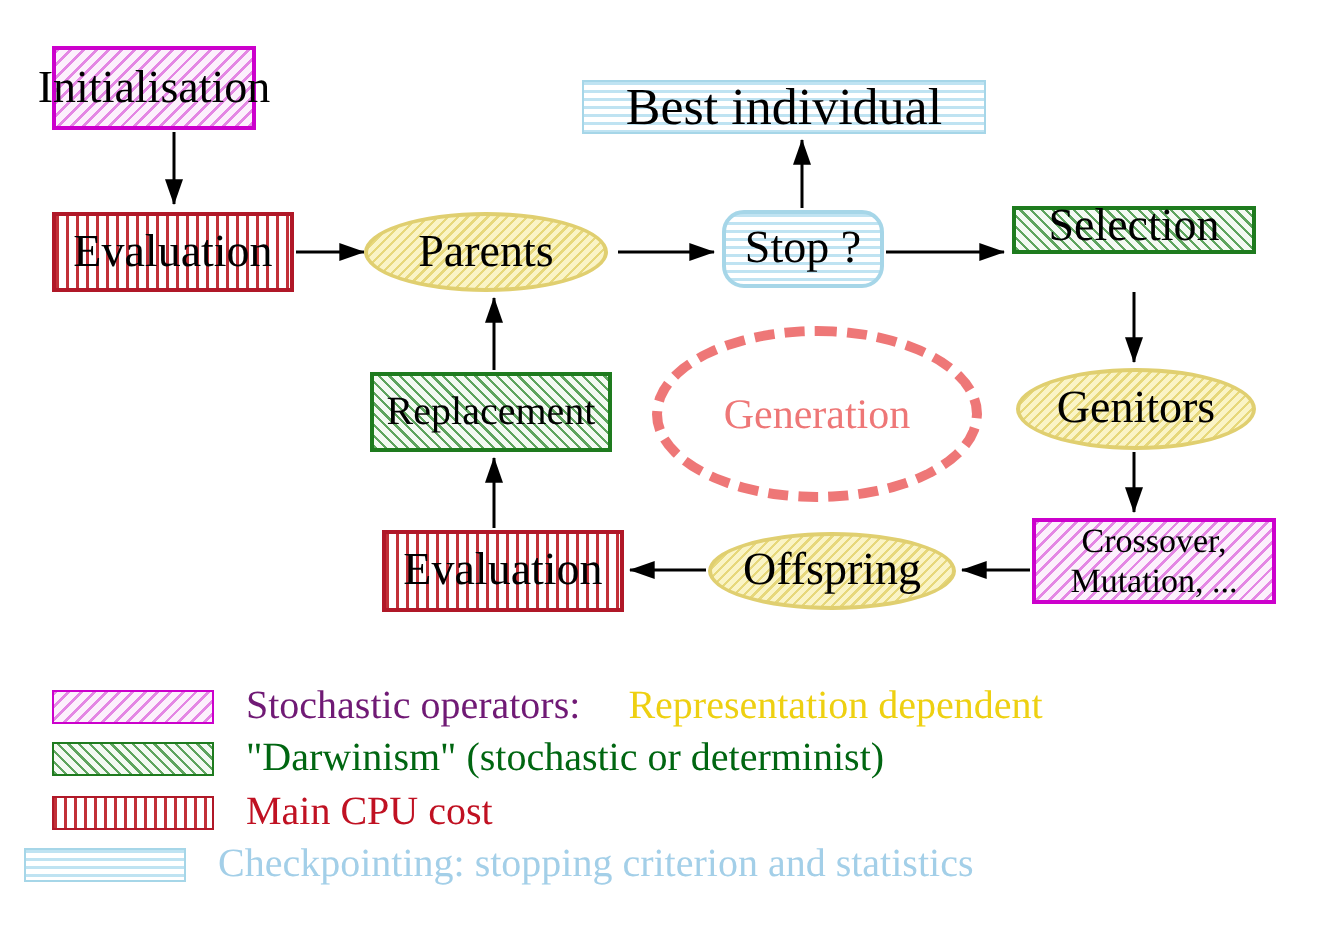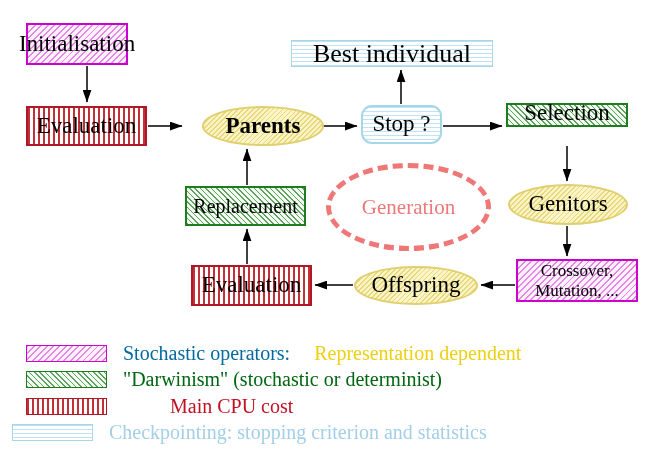--- a/index.html
+++ b/index.html
@@ -40,21 +40,21 @@
   .f-sm{font-size:17px;line-height:1.15;}
   #node-generation{
     border:5px dashed #ee7777;border-radius:50%;color:#ee7777;font-size:21px;
     background:transparent;
   }
   .legend-row{position:absolute;display:flex;align-items:center;height:21px;}
   .legend-swatch{box-sizing:border-box;width:81px;height:17px;flex:0 0 81px;}
   .legend-swatch.thin{border-width:1.5px;}
   .legend-label{margin-left:16px;font-size:20px;white-space:nowrap;}
   .legend-label2{margin-left:24px;font-size:20px;white-space:nowrap;}
-  .t-magenta{color:#0369a1;}
+  .t-magenta{color:#701a75;}
   .t-yellow{color:#eed011;}
   .t-green{color:#006611;}
   .t-red{color:#c01122;}
   .t-cyan{color:#a3cfe8;}
   .crossover-lines{display:flex;flex-direction:column;align-items:center;}
 </style>
 </head>
 <body>
 
 <div id="stage">
@@ -81,21 +81,21 @@
   </svg>
 
   <div class="node hatch-magenta f-big" id="node-initialisation" style="left:26px;top:23px;width:102px;height:42px;">
       <span>Initialisation</span>
     </div>
 
   <div class="node stripe-red f-big" id="node-evaluation-top" style="left:26px;top:106px;width:121px;height:40px;">
       <span>Evaluation</span>
     </div>
 
-  <div class="node hatch-yellow ellipse f-big" id="node-parents" style="left:202px;top:106px;width:122px;height:40px;font-weight:bold;">
+  <div class="node hatch-yellow ellipse f-big" id="node-parents" style="left:182px;top:106px;width:122px;height:40px;">
       <span>Parents</span>
     </div>
 
   <div class="node stripe-cyan f-mid" id="node-best-individual" style="left:291px;top:40px;width:202px;height:27px;border-width:1.5px;">
       <span>Best individual</span>
     </div>
 
   <div class="node stripe-cyan rounded f-big" id="node-stop" style="left:361px;top:105px;width:81px;height:39px;">
       <span>Stop ?</span>
     </div>
@@ -135,21 +135,21 @@
     <div class="legend-swatch hatch-magenta thin"></div>
     <span class="legend-label t-magenta">Stochastic operators:</span>
     <span class="legend-label2 t-yellow">Representation dependent</span>
   </div>
 
   <div class="legend-row" style="left:26px;top:369px;">
     <div class="legend-swatch hatch-green thin"></div>
     <span class="legend-label t-green">"Darwinism" (stochastic or determinist)</span>
   </div>
 
-  <div class="legend-row" style="left:26px;top:396px;gap:47px;">
+  <div class="legend-row" style="left:26px;top:396px;">
     <div class="legend-swatch stripe-red thin"></div>
     <span class="legend-label t-red">Main CPU cost</span>
   </div>
 
   <div class="legend-row" style="left:12px;top:422px;">
     <div class="legend-swatch stripe-cyan thin"></div>
     <span class="legend-label t-cyan">Checkpointing: stopping criterion and statistics</span>
   </div>
 
 </div>

